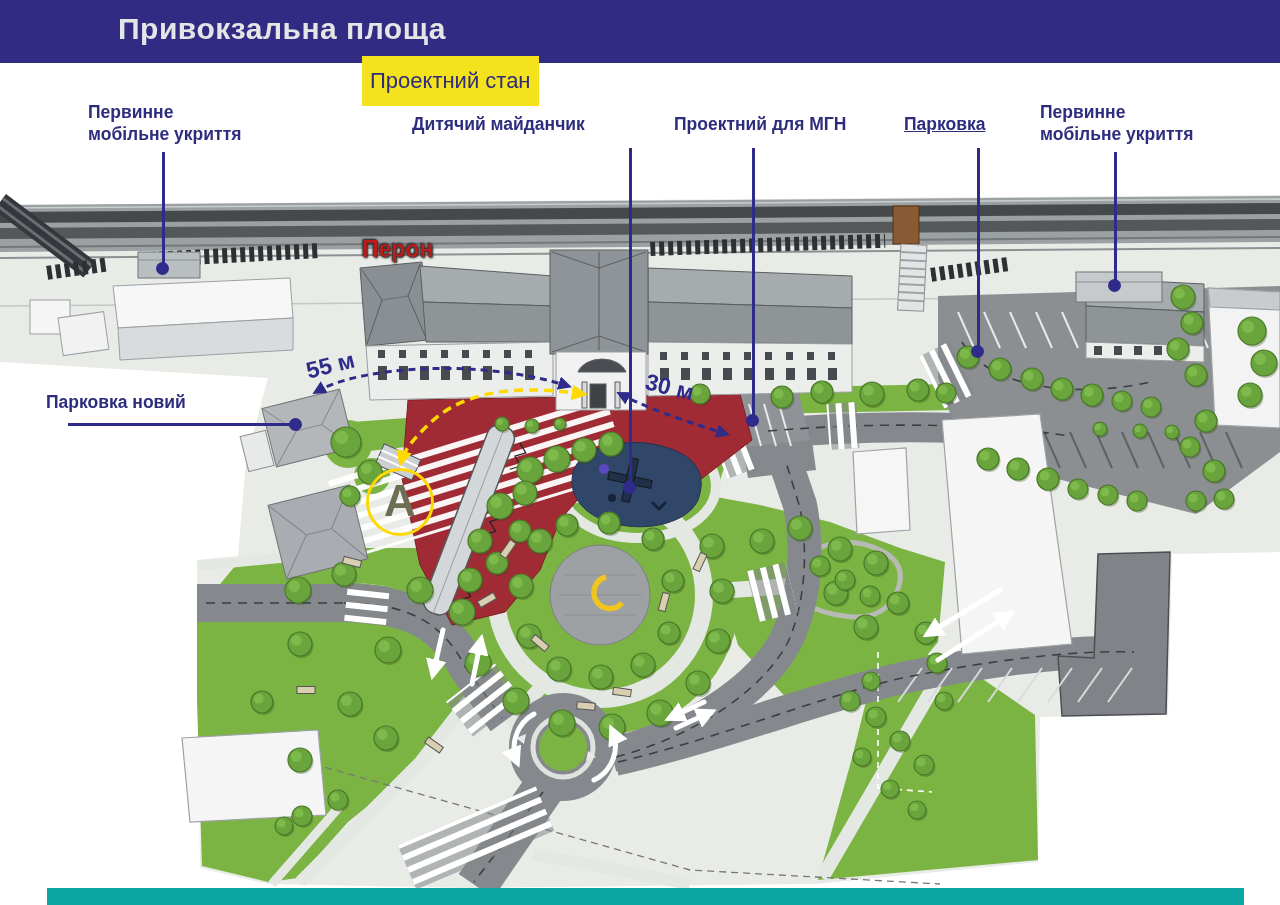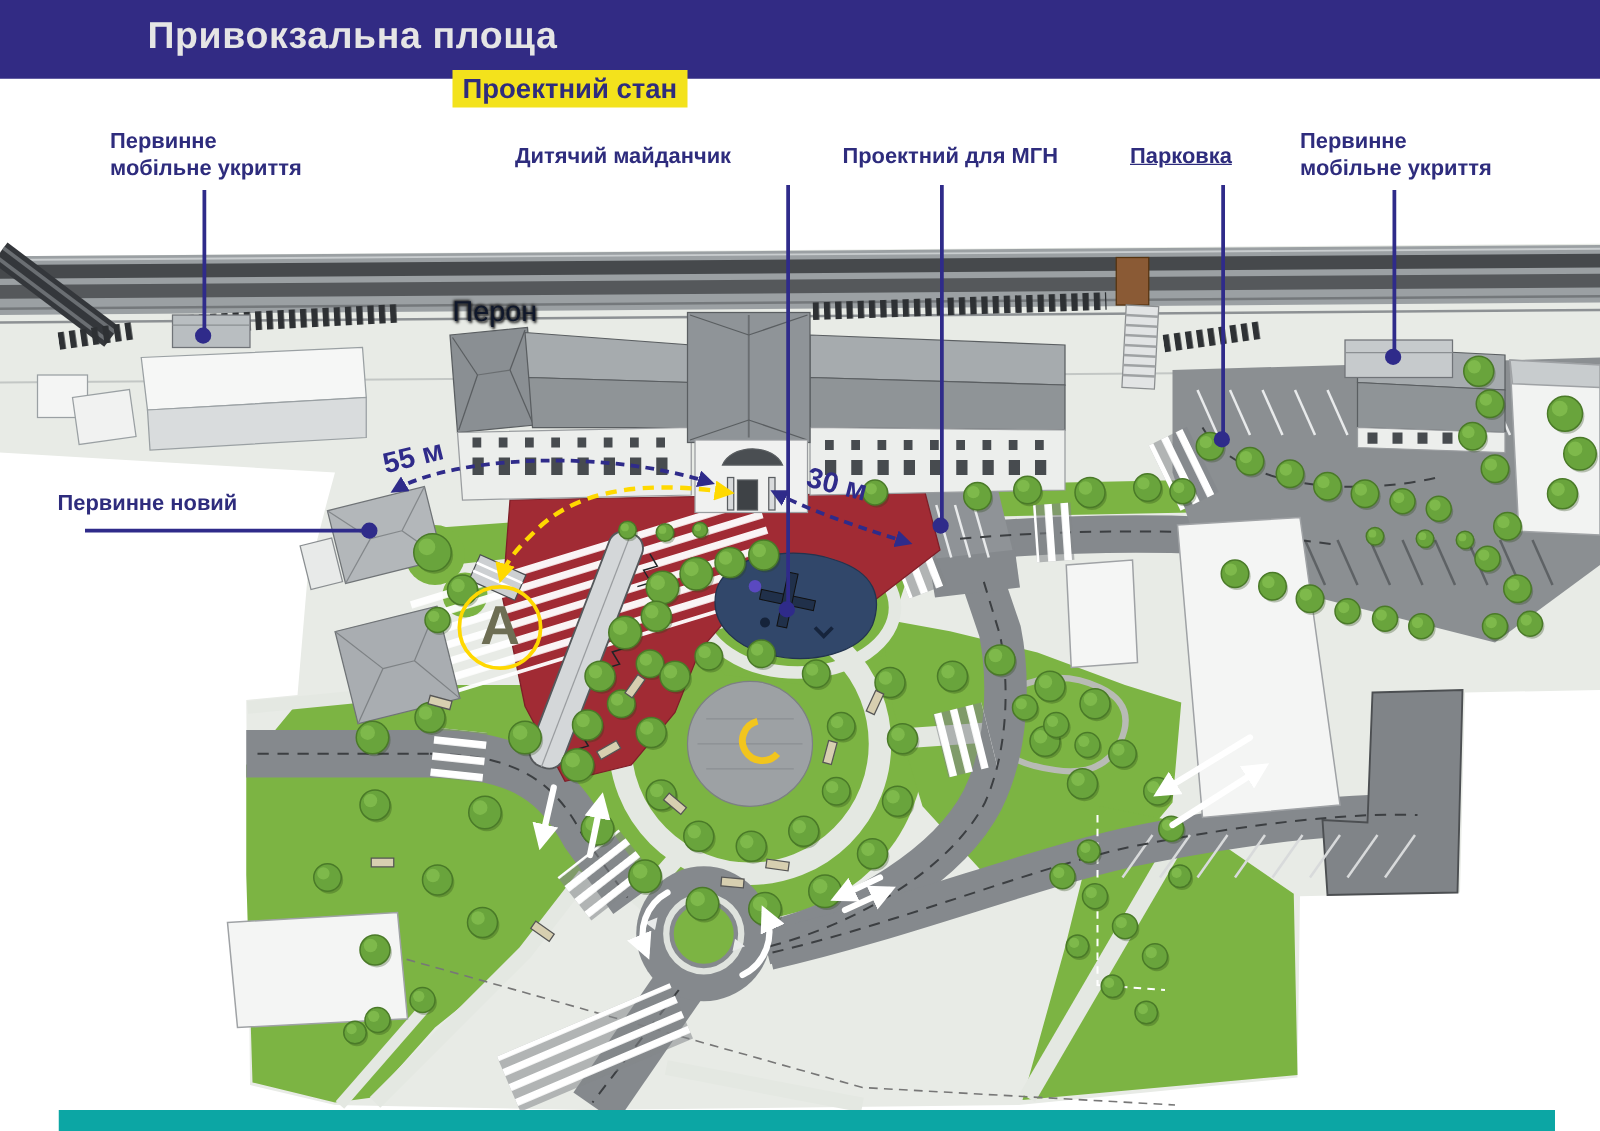--- a/index.html
+++ b/index.html
@@ -2,24 +2,24 @@
 <html style="--header_bg: #322b84; --label_navy: #2e2c7d; --leader_navy: #2f2b8a; --highlight_yellow: #f3e21c; --footer_teal: #0ca6a4; --plan_red: #a12b34; --plan_green: #7cb443; --playground_blue: #31476a; --road_gray: #85898d; --route_yellow: #ffd900;"><head>
 <meta charset="utf-8">
 <style>
   html,body{margin:0;padding:0;background:#fff;width:1280px;height:905px;overflow:hidden;
     font-family:"Liberation Sans", sans-serif;}
   #page{position:relative;width:1280px;height:905px;background:#fff;}
   #plan-svg{position:absolute;left:0;top:0;z-index:1;}
   .hdr{position:absolute;left:0;top:0;width:1280px;height:63px;background:var(--header_bg);z-index:6;}
   .hdr .ttl{position:absolute;left:118px;top:12px;color:#e5e5e5;font-size:30px;font-weight:bold;letter-spacing:.5px;}
   .badge{position:absolute;left:362px;top:56px;background:var(--highlight_yellow);color:var(--label_navy);
-    font-size:22px;font-weight:bold;padding:2px 8px;z-index:7;}
+    font-size:22px;font-weight:normal;padding:12px 8px;z-index:7;}
   .label{position:absolute;color:var(--label_navy);font-size:17.5px;font-weight:bold;line-height:1.25;
     white-space:pre-line;z-index:6;}
-  .peron{position:absolute;color:#0f172a;font-size:23px;font-weight:normal;z-index:6;
+  .peron{position:absolute;color:#b91c1c;font-size:23px;font-weight:bold;z-index:6;
     text-shadow:0 0 3px #333,1px 1px 2px #222,-1px -1px 2px #222;}
   .dim{position:absolute;color:var(--leader_navy);font-size:23px;font-weight:bold;z-index:6;}
   .lv{position:absolute;width:3px;background:var(--leader_navy);z-index:5;}
   .lh{position:absolute;height:3px;background:var(--leader_navy);z-index:5;}
   .dot{position:absolute;width:13px;height:13px;border-radius:50%;background:var(--leader_navy);z-index:5;}
   .marker-a{position:absolute;left:366px;top:468px;width:62px;height:62px;border:3px solid #ffd800;
     border-radius:50%;z-index:6;color:#6e6e54;font-size:44px;font-weight:bold;line-height:60px;text-align:center;}
   .foot{position:absolute;left:47px;top:888px;width:1197px;height:17px;background:var(--footer_teal);z-index:6;}
 </style>
 </head>
@@ -744,21 +744,21 @@
 </div>
 <div class="badge">Проектний стан</div>
 
 <div class="label" style="left:88px;top:102px;">Первинне
 мобільне укриття</div>
 <div class="label" style="left:412px;top:114px;">Дитячий майданчик</div>
 <div class="label" style="left:674px;top:114px;">Проектний для МГН</div>
 <div class="label" style="left:904px;top:114px;text-decoration:underline;">Парковка</div>
 <div class="label" style="left:1040px;top:102px;">Первинне
 мобільне укриття</div>
-<div class="label" style="left:46px;top:392px;">Первинне новий</div>
+<div class="label" style="left:46px;top:392px;">Парковка новий</div>
 <div class="peron" style="left:362px;top:236px;">Перон</div>
 
 <div class="dim" style="left:306px;top:352px;transform:rotate(-14deg);">55 м</div>
 <div class="dim" style="left:645px;top:374px;transform:rotate(14deg);">30 м</div>
 
 <div class="marker-a">A</div>
 
 <div class="lv" style="left:162px;top:152px;height:116px;"></div>
 <div class="dot" style="left:156px;top:262px;"></div>
 <div class="lv" style="left:629px;top:148px;height:339px;"></div>

